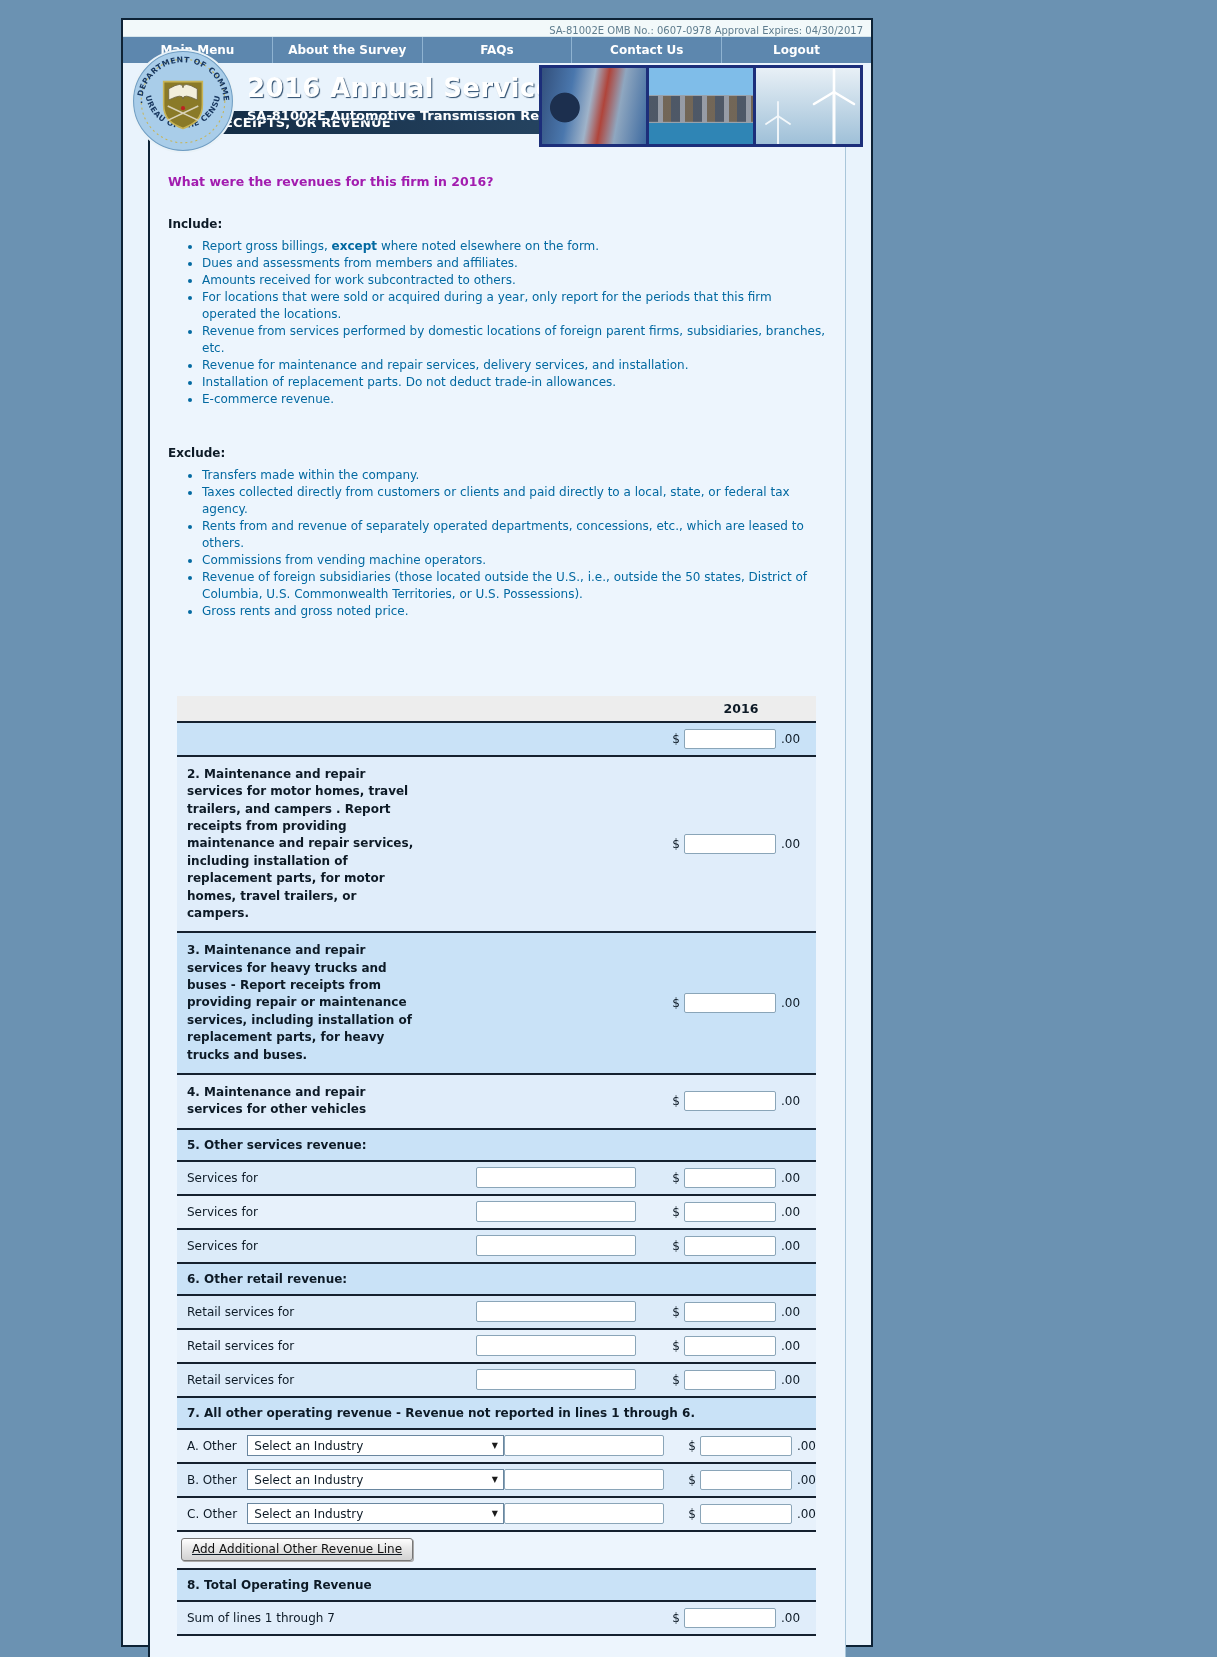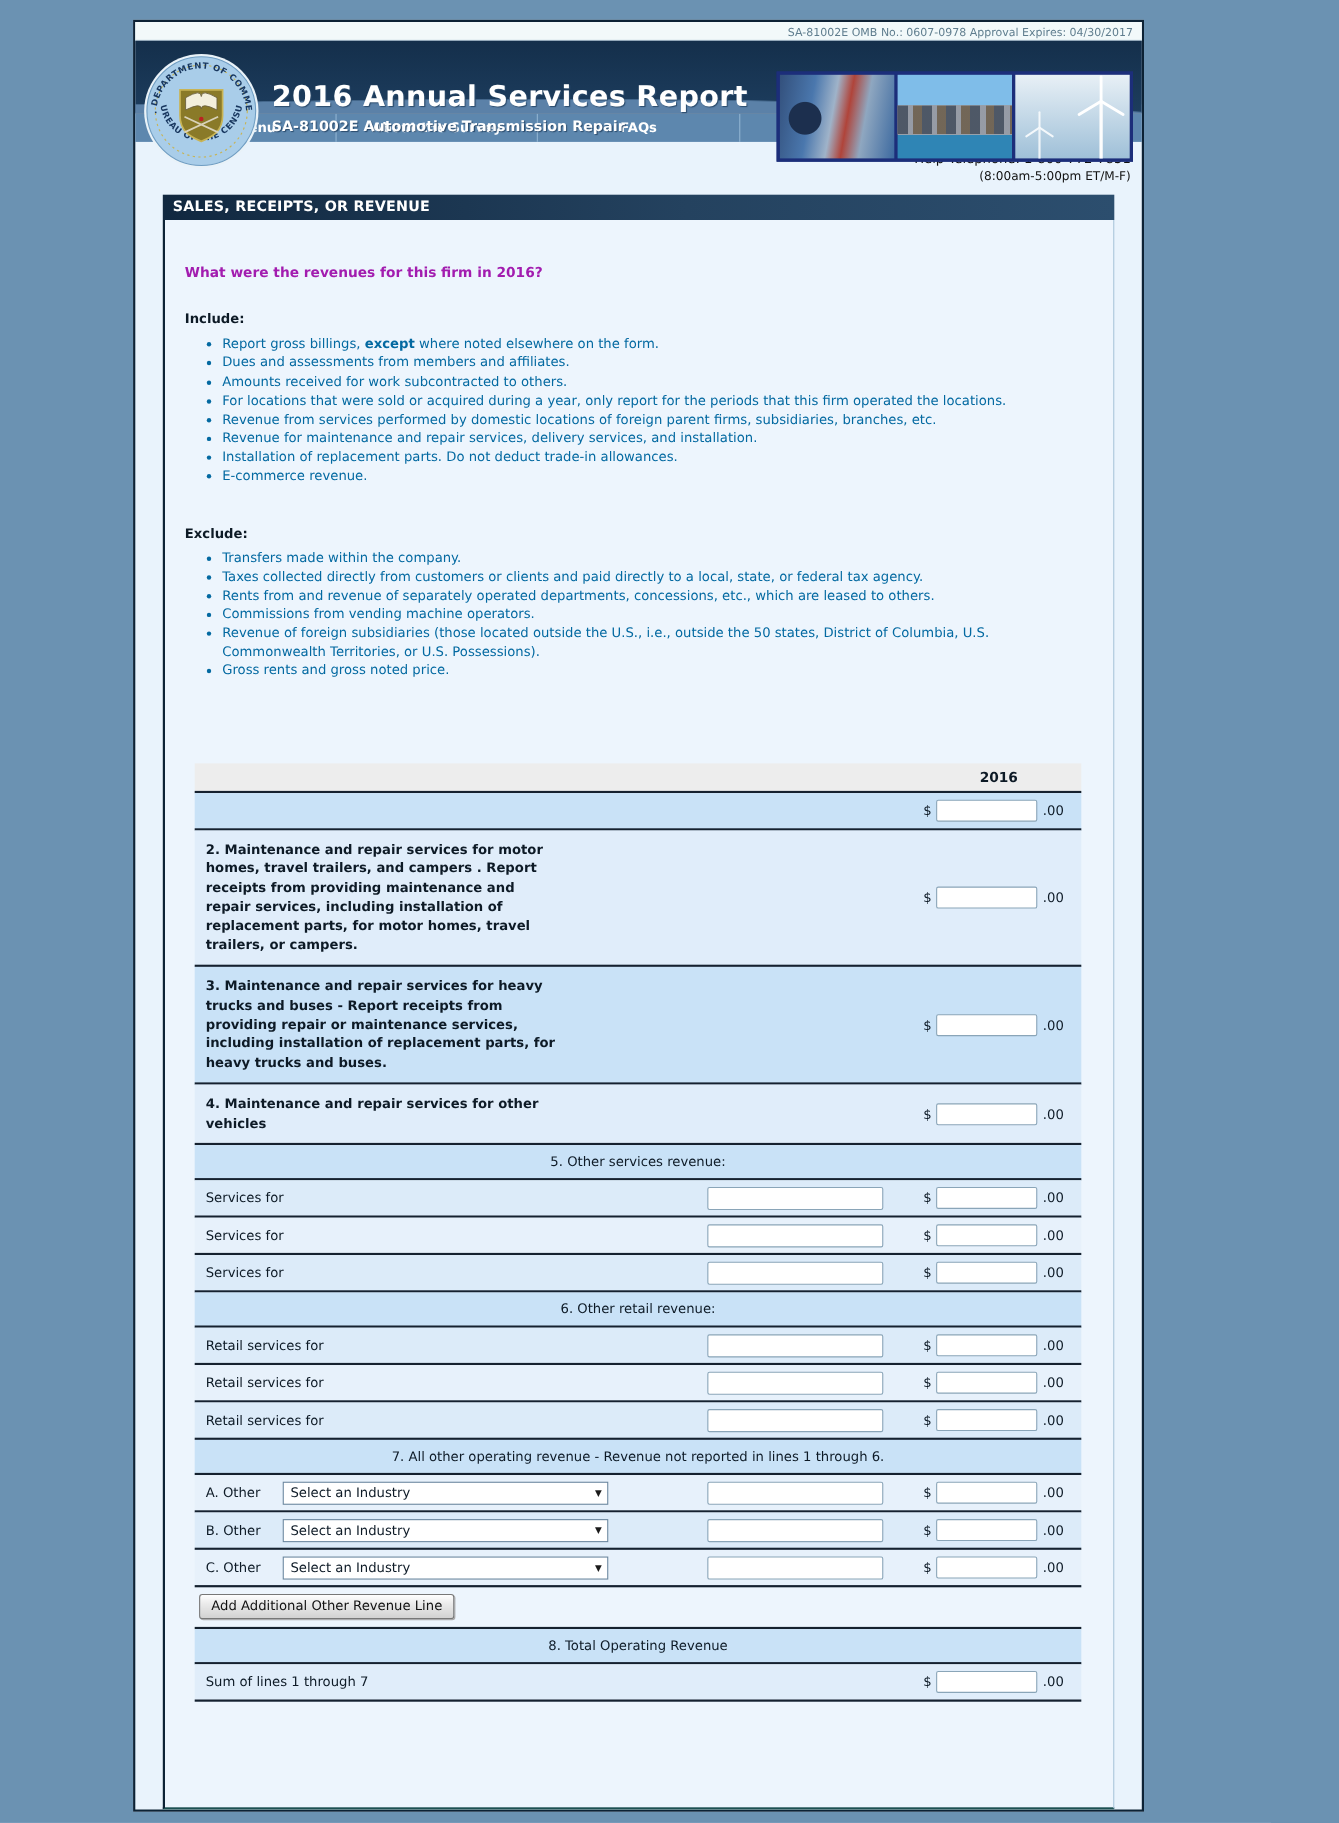--- a/index.html
+++ b/index.html
@@ -1,17 +1,17 @@
 <!DOCTYPE html>
 <html><head>
 <meta charset="utf-8">
 <style>
   * { box-sizing: border-box; margin: 0; padding: 0; }
   html,body { width:1217px; height:1657px; background:#6b92b2; font-family:"DejaVu Sans","Liberation Sans",sans-serif; }
-  .window { position:absolute; left:121px; top:18px; width:919px; height:1629px;
+  .window { position:absolute; left:121px; top:18px; width:752px; height:1629px;
             border:2px solid #0d2235; background:#e9f3fc; display:flex; flex-direction:column; }
   
   .topstrip { height:22px; background:#f2f9fa; text-align:right; padding:5px 8px 0 0;
               font-size:10px; color:#5f7d8e; border-bottom:1px solid #d7e6ec; }
   
   .masthead { height:120px; position:relative;
      background: radial-gradient(ellipse 150% 115% at 40% 150%, #5b81a8 60%, rgba(91,129,168,0) 60.5%),
                  linear-gradient(#142f4b, #1d3d5e); }
   .seal { position:absolute; left:7px; top:11px; width:106px; height:106px; z-index:4; }
   .title-block { position:absolute; left:124px; top:36px; color:#fff; }
@@ -54,34 +54,34 @@
            display:flex; justify-content:flex-end; align-items:center; font-weight:bold; font-size:12.5px; }
   .thead .year { width:150px; text-align:center; }
   .trow { display:flex; align-items:center; border-bottom:2px solid #15212f; }
   .bg-a { background:#c9e2f7; } 
   .bg-b { background:#e0edfa; } 
   .bg-c { background:#dcebf9; } 
   .bg-d { background:#e7f1fb; } 
   .bg-n { background:transparent; }
   .cell-label { flex:1; padding:7px 10px; }
   .item .cell-label { font-weight:bold; max-width:478px; padding:9px 10px; line-height:1.45; }
-  .hdr .cell-label { font-weight:normal; padding:8px 10px;text-align:center; }
+  .hdr .cell-label { font-weight:bold; padding:8px 10px; }
   .sel-label { width:80px; padding:8px 0 8px 10px; }
   .dropdown { width:296px; height:21px; background:#fff; border:1px solid #69869f;
               display:flex; align-items:center; justify-content:space-between;
               padding:0 5px 0 6px; font-size:12px; cursor:pointer; }
   .dd-arrow { font-size:8px; color:#1a1a1a; }
   .spacer { flex:1; }
   .cell-textinput { width:172px; margin-right:18px; display:flex; align-items:center; }
   .txt-input { width:160px; height:21px; border:1px solid #8aa5b8; border-radius:2px; font-size:12px; padding:0 3px; }
   .cell-money { width:150px; display:flex; align-items:center; padding:6px 0; }
   .dollar { width:14px; text-align:right; margin-right:4px; }
   .money-input { width:92px; height:20px; border:1px solid #8aa5b8; border-radius:2px; font-size:12px; padding:0 3px; }
   .cents { margin-left:5px; }
-  .btn-row { padding:6px 0 7px 4px; }
+  .btn-row { padding:6px 0 7px 4px;text-decoration:underline; }
   .add-btn { font-family:inherit; font-size:12px; color:#111; padding:3px 10px 4px 10px;
              background:linear-gradient(#fefefe,#eaeaea 40%,#d2d2d2); border:1px solid #777;
              border-radius:3px; box-shadow:1px 1px 0 #aaa; cursor:pointer; }
 </style>
 </head>
 <body>
 
 <div class="window">
 
   <div class="topstrip">

